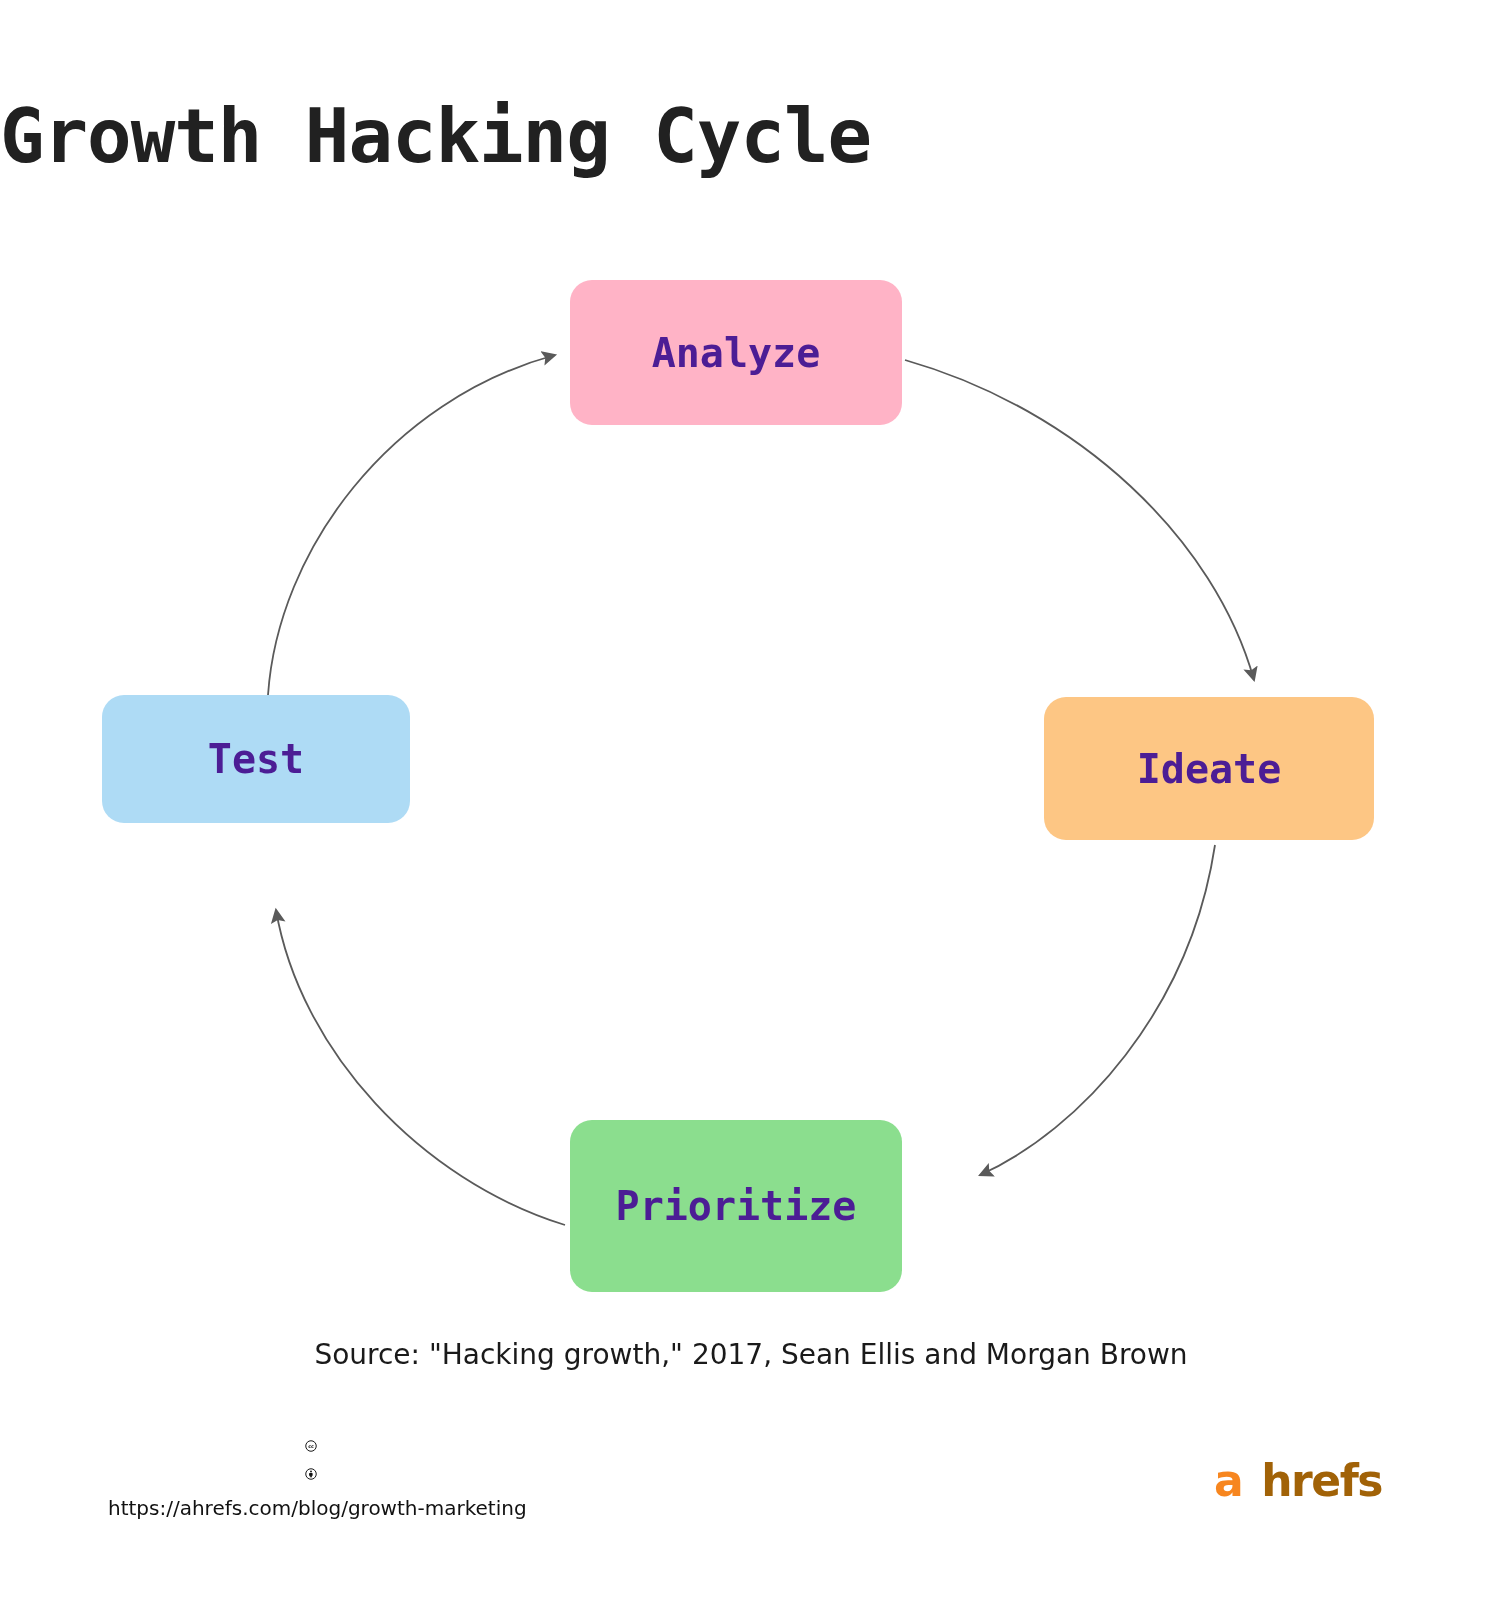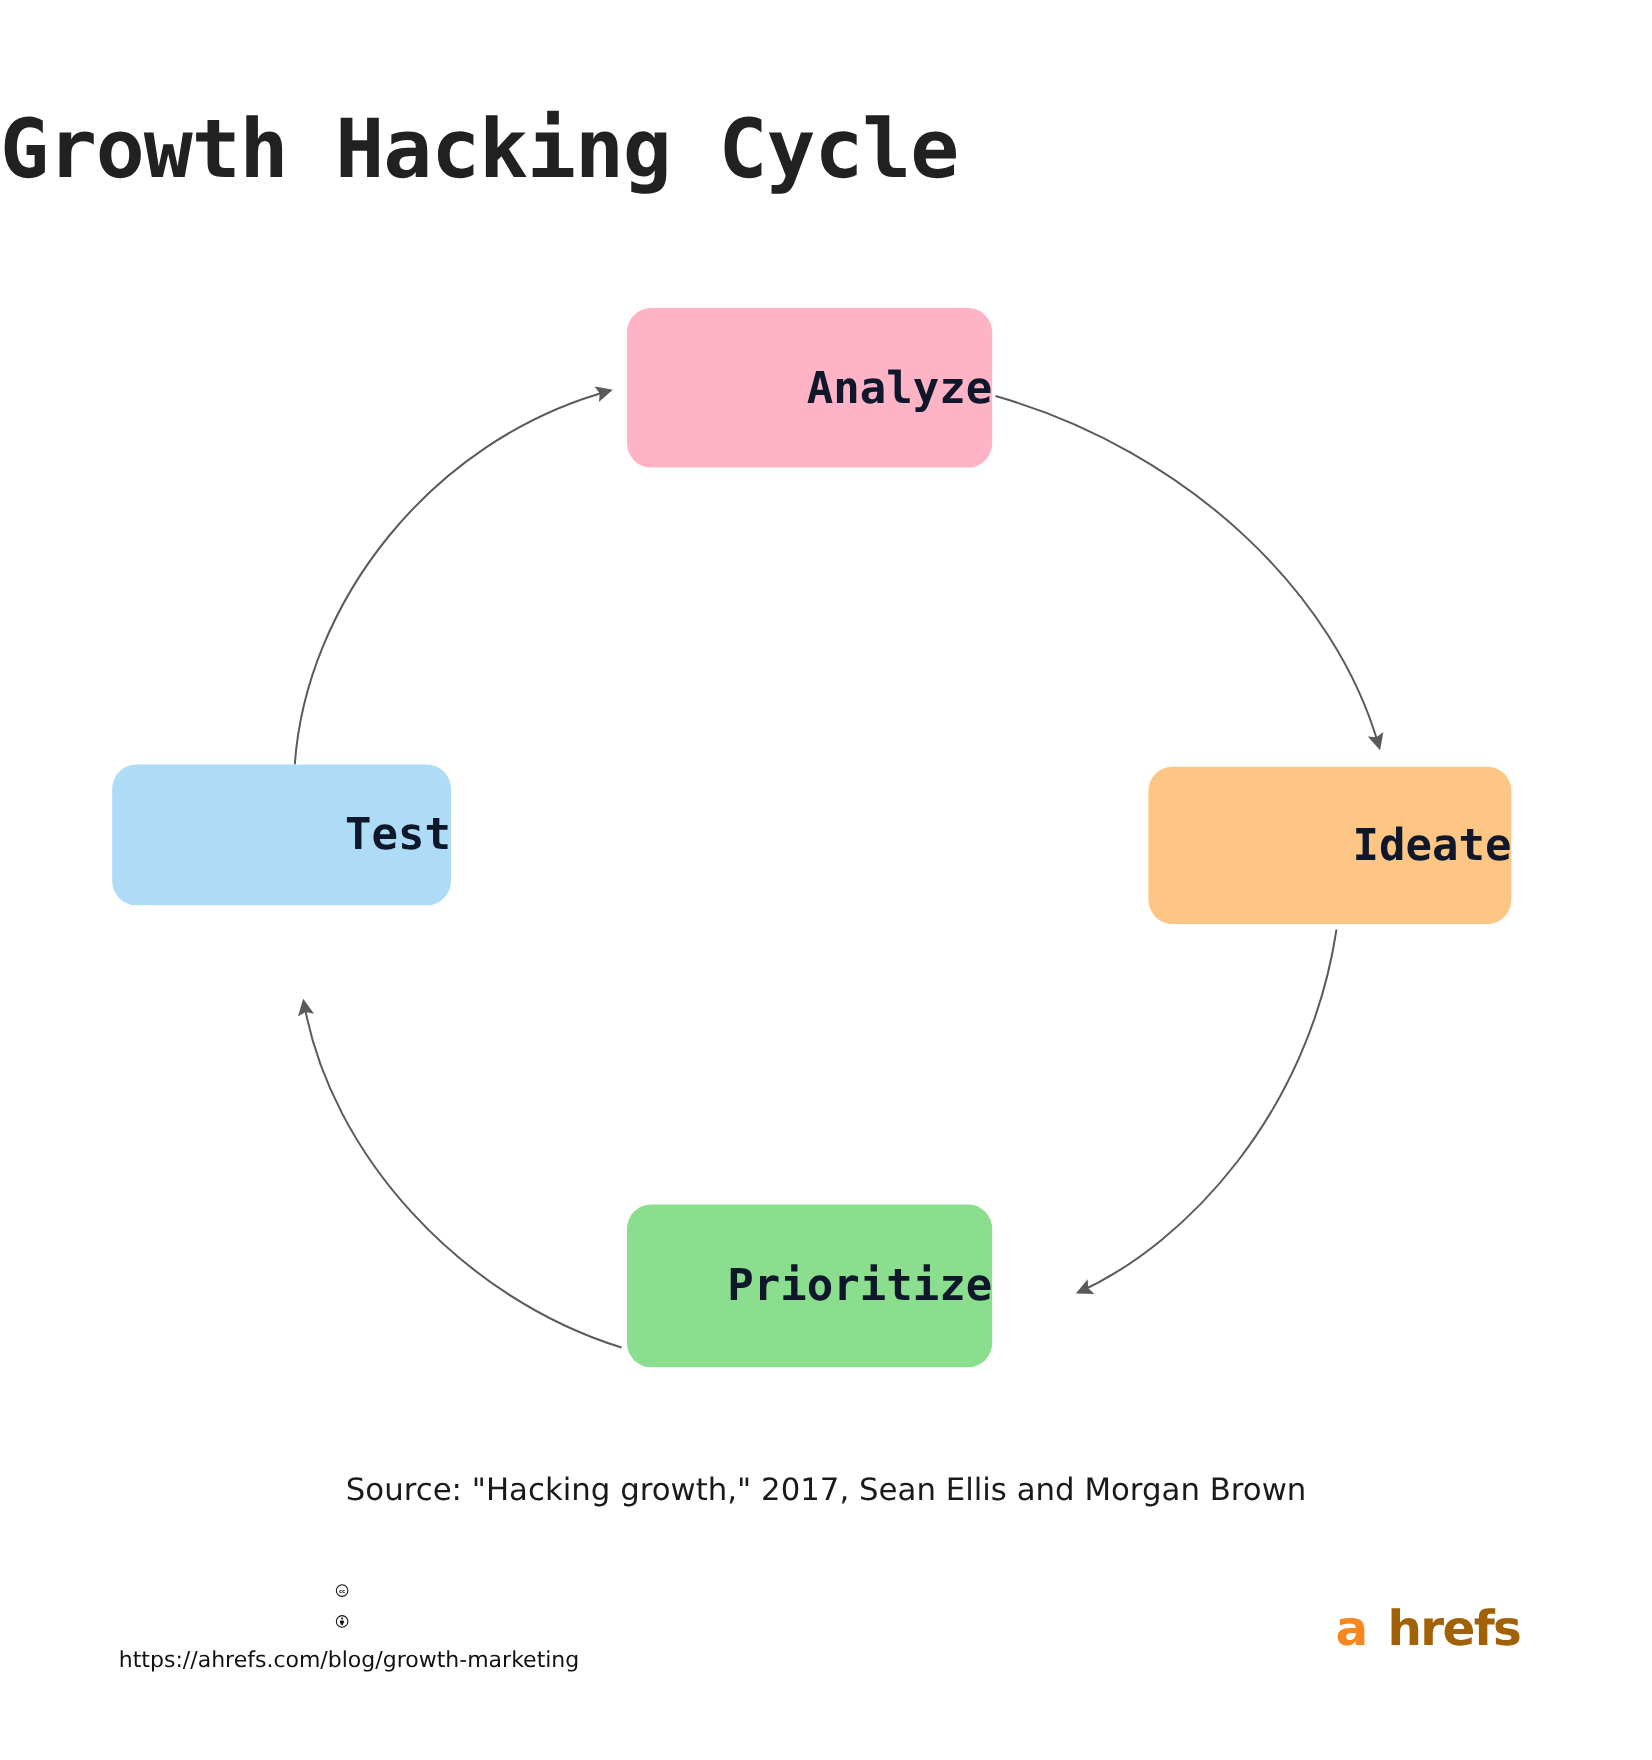--- a/index.html
+++ b/index.html
@@ -40,32 +40,32 @@
     position: absolute;
     top: 0;
     left: 0;
   }
 
   .node-box {
     position: absolute;
     border-radius: 22px;
     display: flex;
     align-items: center;
-    justify-content: flex-end;
+    justify-content: center;
     font-family: "DejaVu Sans Mono", monospace;
     font-weight: bold;
     font-size: 40px;
-    color: #0f172a;
+    color: #4c1d95;
     letter-spacing: 0px;
     box-sizing: border-box;
   }
 
   #node-analyze { left: 570px; top: 30px;   width: 332px; height: 145px; }
   #node-ideate  { left: 1044px; top: 447px; width: 330px; height: 143px; }
-  #node-prioritize { left: 570px; top: 845px; width: 332px; height: 148px; }
+  #node-prioritize { left: 570px; top: 870px; width: 332px; height: 172px; }
   #node-test    { left: 102px; top: 445px;  width: 308px; height: 128px; }
 
   #source-note {
     position: absolute;
     top: 1338px;
     left: 0;
     width: 1502px;
     text-align: center;
     font-family: "DejaVu Sans", sans-serif;
     font-size: 28px;

